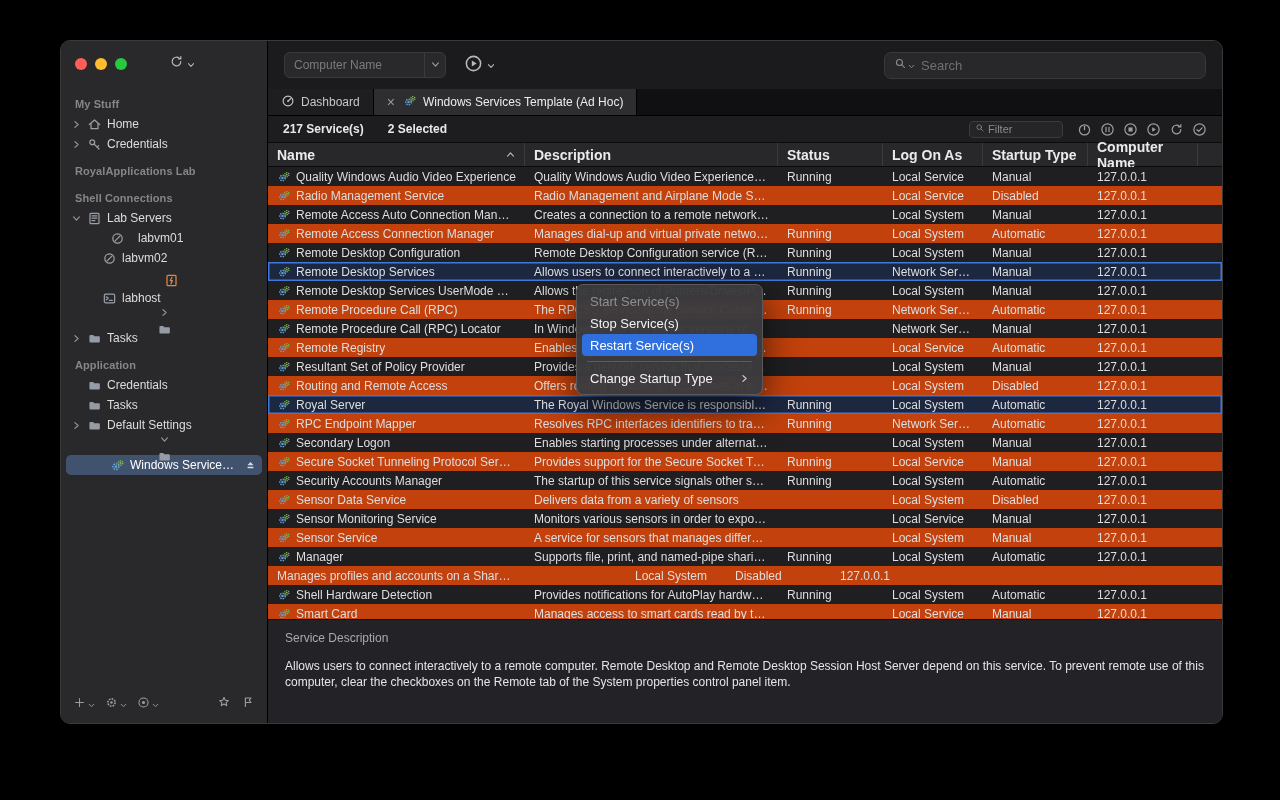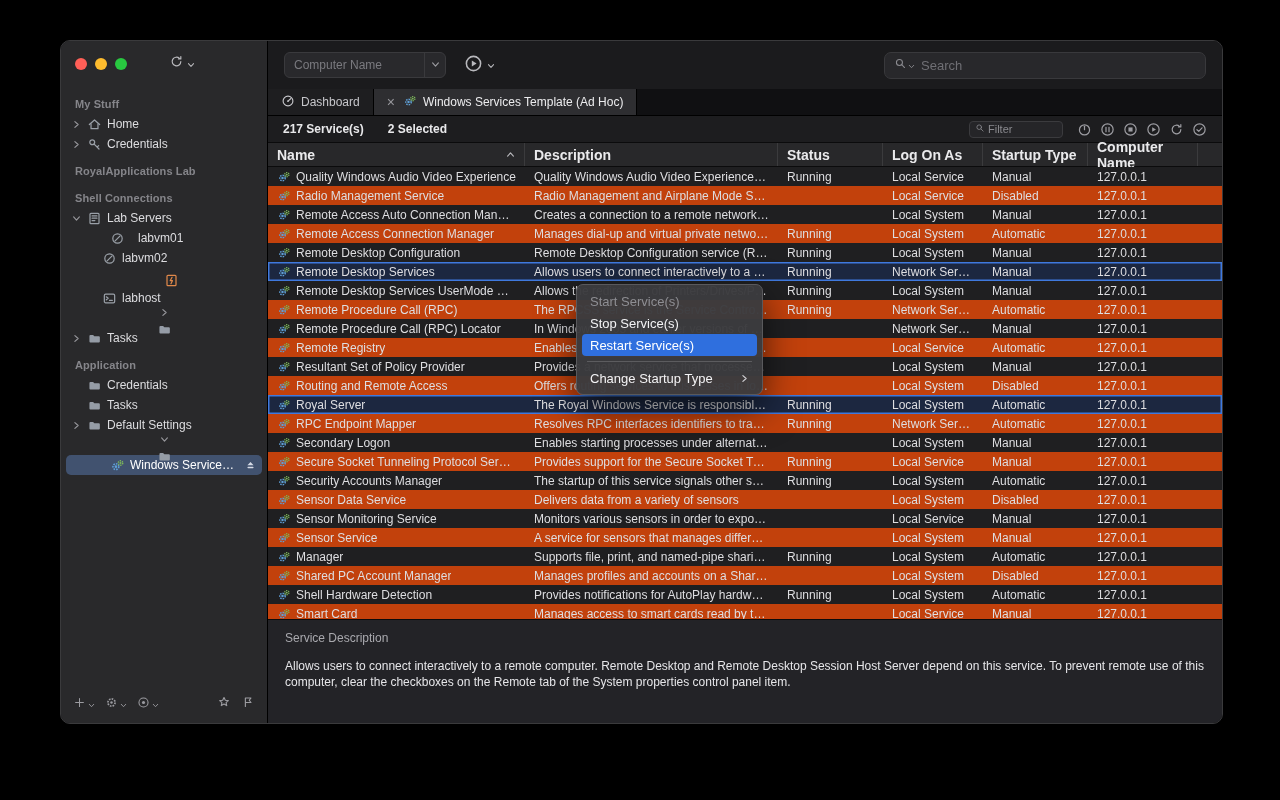--- a/index.html
+++ b/index.html
@@ -1132,31 +1132,20 @@
           </div>
           <div class="cell col-startup">
             <span class="txt">Automatic</span>
           </div>
           <div class="cell col-computer">
             <span class="txt">127.0.0.1</span>
           </div>
           <div class="cell col-fill"></div>
         </div>
         <div class="row even">
-          <div class="cell col-name name">
-            <span class="gicon">
-              <svg viewBox="0 0 16 16">
-                <circle cx="6.3" cy="9.2" r="3.1" fill="none" stroke="#5f9fd6" stroke-width="1.7" stroke-dasharray="1.7 1.15"></circle>
-                <circle cx="6.3" cy="9.2" r="1.4" fill="#5f9fd6"></circle>
-                <circle cx="11.2" cy="5.3" r="2.4" fill="none" stroke="#7cb65a" stroke-width="1.5" stroke-dasharray="1.35 1"></circle>
-                <circle cx="11.2" cy="5.3" r="1.05" fill="#7cb65a"></circle>
-              </svg>
-            </span>
-            <span class="txt">Shared PC Account Manager</span>
-          </div>
           <div class="cell col-desc">
             <span class="txt">Manages profiles and accounts on a SharedP…</span>
           </div>
           <div class="cell col-status">
             <span class="txt"></span>
           </div>
           <div class="cell col-logon">
             <span class="txt">Local System</span>
           </div>
           <div class="cell col-startup">

